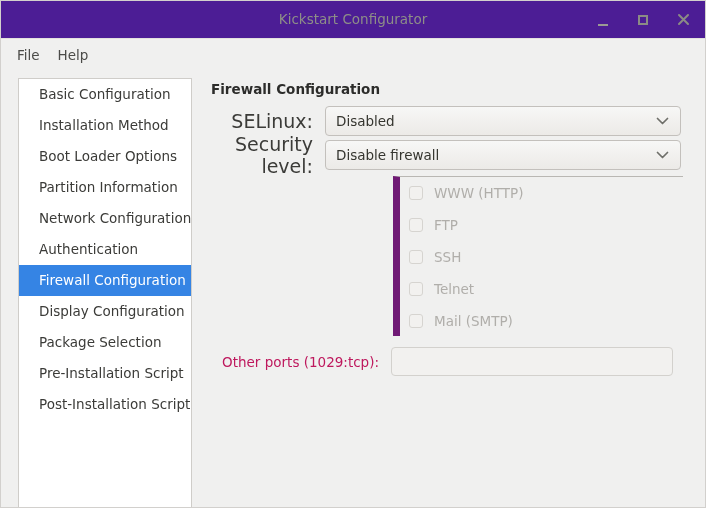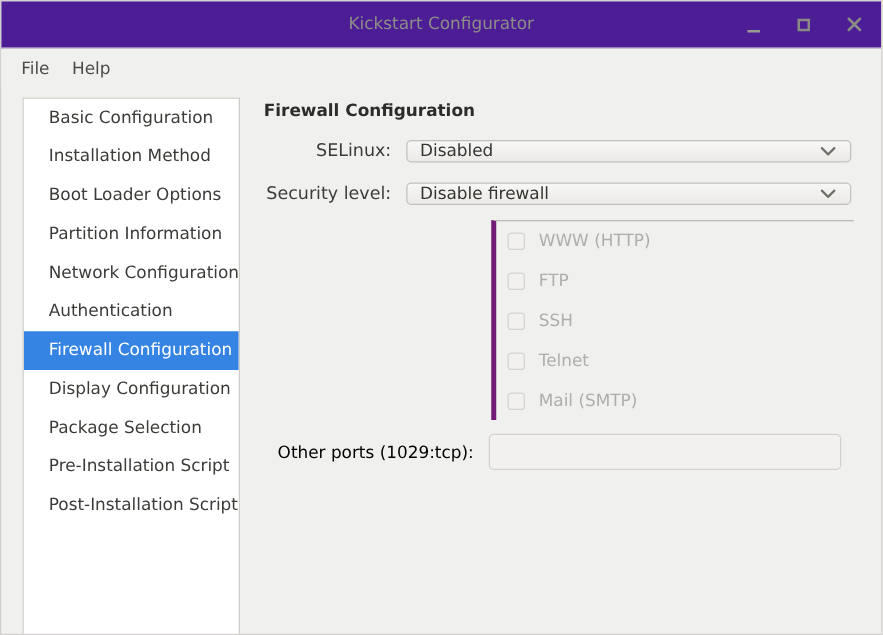--- a/index.html
+++ b/index.html
@@ -149,29 +149,29 @@
     display: flex;
     align-items: center;
   }
   .row-selinux { top: 36px; }
   .row-security { top: 70px; }
 
   .field-label {
     width: 132px;
     text-align: right;
     padding-right: 12px;
-    font-size: 14px;
+    font-size: 19px;
     color: #3b3b38;
     box-sizing: border-box;
   }
 
   .combo {
     position: relative;
     width: 356px;
-    height: 18px;
+    height: 30px;
     box-sizing: border-box;
     border: 1px solid #c3c0bc;
     border-radius: 4px;
     background: linear-gradient(to bottom, #f7f7f6 0%, #eceae7 100%);
     display: flex;
     align-items: center;
   }
   .combo-text {
     padding-left: 10px;
     font-size: 13.5px;
@@ -197,21 +197,21 @@
     color: #a8a6a1;
     box-sizing: border-box;
   }
   .services-frame {
     position: absolute;
     left: 200px;
     top: 105px;
     width: 290px;
     height: 160px;
     box-sizing: border-box;
-    border-left: 4px solid #701a75;
+    border-left: 7px solid #701a75;
     border-top: 1px solid #b9b7b3;
     background: transparent;
   }
   .svc-row {
     height: 32px;
     display: flex;
     align-items: center;
     padding-left: 9px;
   }
   .cbox {
@@ -236,21 +236,21 @@
     right: 0;
     top: 276px;
     display: flex;
     align-items: center;
   }
   .ports-label {
     width: 198px;
     text-align: right;
     padding-right: 12px;
     font-size: 13.5px;
-    color: #000000;
+    color: #be185d;
     box-sizing: border-box;
   }
   .ports-entry {
     width: 282px;
     height: 29px;
     box-sizing: border-box;
     border: 1px solid #d3d1cd;
     border-radius: 4px;
     background: #f2f1ef;
   }

